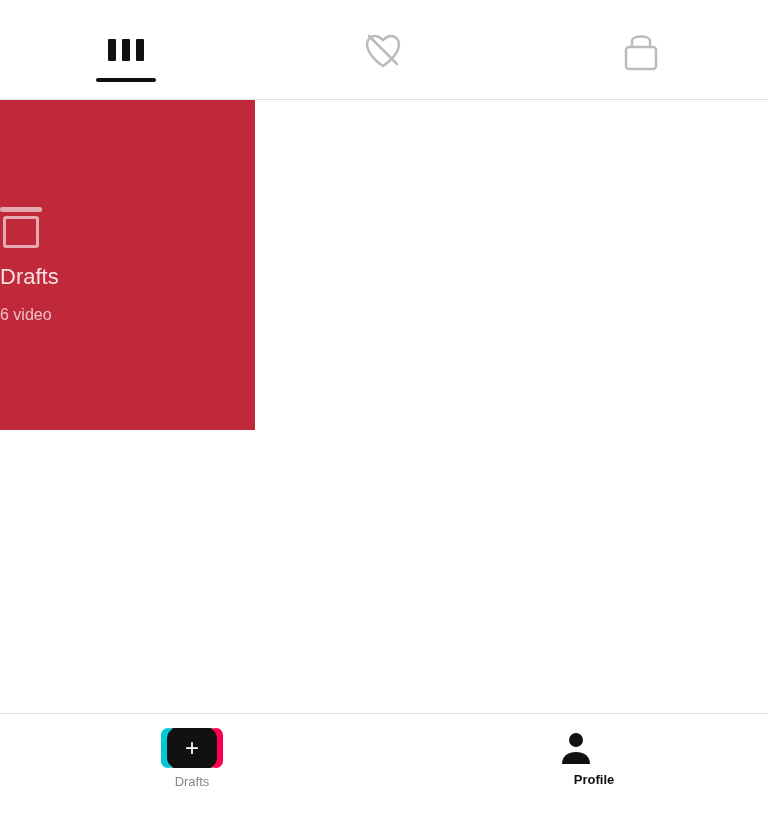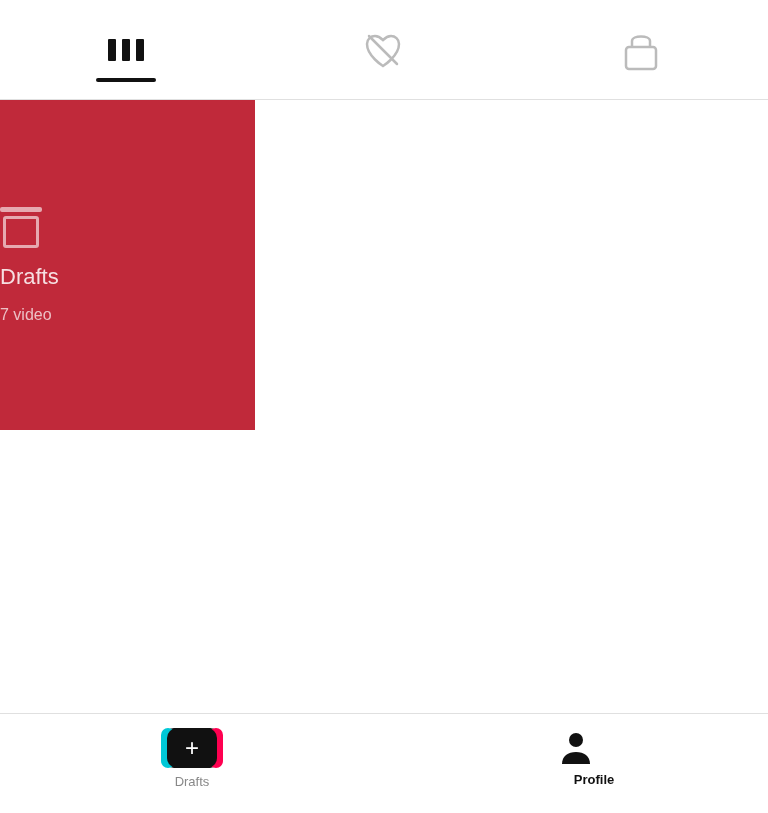--- a/index.html
+++ b/index.html
@@ -248,21 +248,21 @@
 </div>
 
 <div class="main-content">
 
   <div class="drafts-card">
     <div class="drafts-trash-icon">
       <div class="trash-lid"></div>
       <div class="trash-body"></div>
     </div>
     <div class="drafts-label">Drafts</div>
-    <div class="drafts-count">7 video</div>
+    <div class="drafts-count">6 video</div>
   </div>
 </div>
 
 <div class="bottom-nav">
 
 
 
   <div class="nav-item">
     <div class="nav-icon">
       <div class="record-btn">

